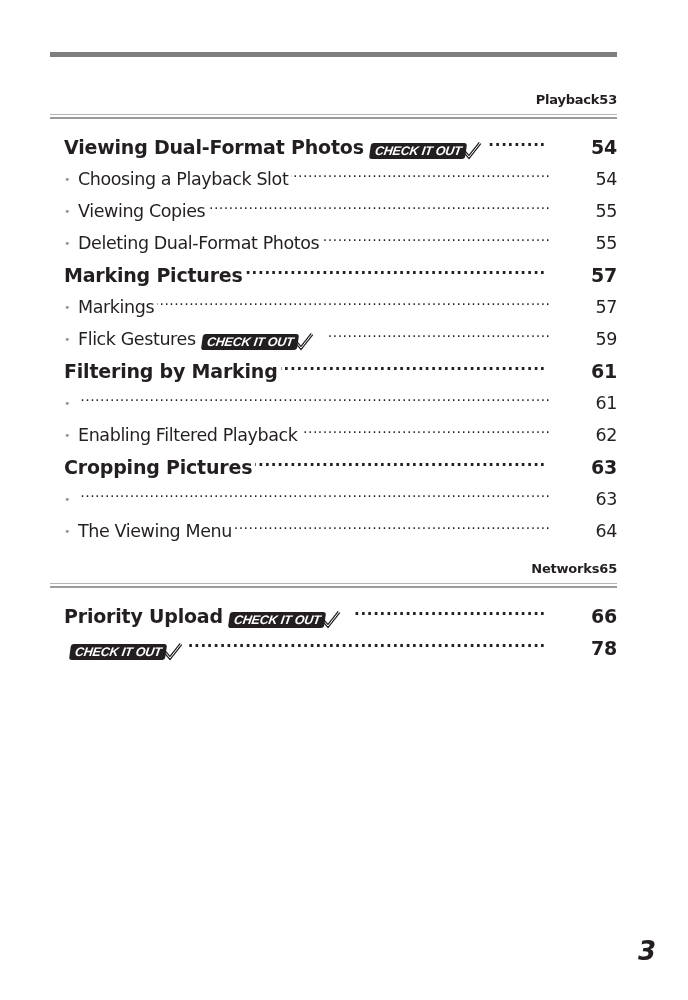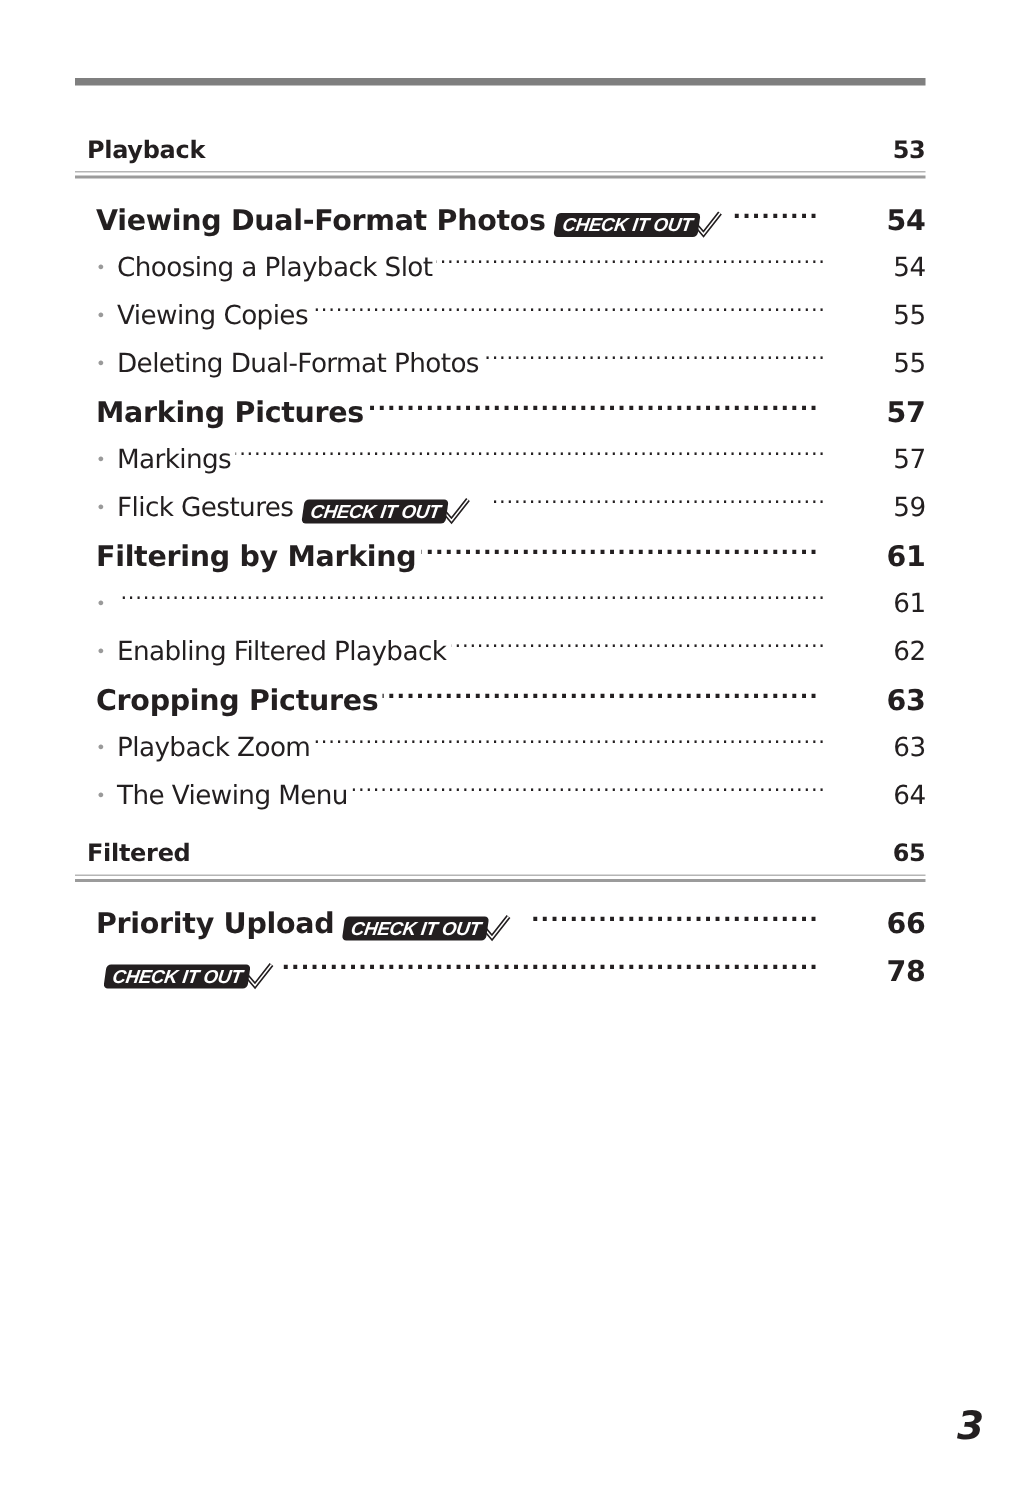--- a/index.html
+++ b/index.html
@@ -7,22 +7,22 @@
       width: 688px; height: 1000px; position: relative; overflow: hidden;
       font-family: "DejaVu Sans", "Liberation Sans", sans-serif;
       color: #231f20;
     }
     .top-rule {
       position: absolute; left: 50px; top: 52px; width: 567px; height: 5px;
       background: #7f7f7f;
     }
     .toc { position: absolute; left: 50px; top: 84px; width: 567px; }
     .section-head {
-      display: flex; justify-content: space-between; align-items: baseline;
-      padding: 0 0 2px 8px; font-weight: bold; font-size: 16px;
+      display: flex; justify-content: flex-end; align-items: baseline;
+      padding: 0 0 2px 8px; font-weight: bold; font-size: 13px;
       letter-spacing: -0.2px; height: 28px; line-height: 32px;
     }
     .section-head .pg { padding-right: 0; }
     .double-rule { height: 7px; position: relative; margin-bottom: 10px; }
     .double-rule::before, .double-rule::after {
       content: ""; position: absolute; left: 0; right: 0; background: #9b9b9b;
     }
     .double-rule::before { top: 0; height: 1px; background:#b5b5b5; }
     .double-rule::after { top: 3px; height: 2px; }
     .entry {
@@ -163,36 +163,35 @@
   </div>
 
   <div class="entry lvl1">
     <span class="title">Cropping Pictures</span>
     <span class="leader"></span>
     <span class="pg">63</span>
   </div>
 
   <div class="entry lvl2">
     <span class="bullet">•</span>
-    <span class="title">Playback Zoom</span>
     <span class="leader"></span>
     <span class="pg">63</span>
   </div>
 
   <div class="entry lvl2">
     <span class="bullet">•</span>
     <span class="title">The Viewing Menu</span>
     <span class="leader"></span>
     <span class="pg">64</span>
   </div>
 
   <div class="gap-small"></div>
 
   <div class="section-head">
-    <span>Filtered</span>
+    <span>Networks</span>
     <span class="pg">65</span>
   </div>
   <div class="double-rule"></div>
 
   <div class="entry lvl1">
     <span class="title">Priority Upload</span>
     <span class="badge">
       <span class="pill">CHECK IT OUT</span>
       <svg class="check" viewBox="0 0 22 20">
           <path d="M3 9 L9 16 L20 2" fill="none" stroke="#231f20" stroke-width="3.2"></path>

